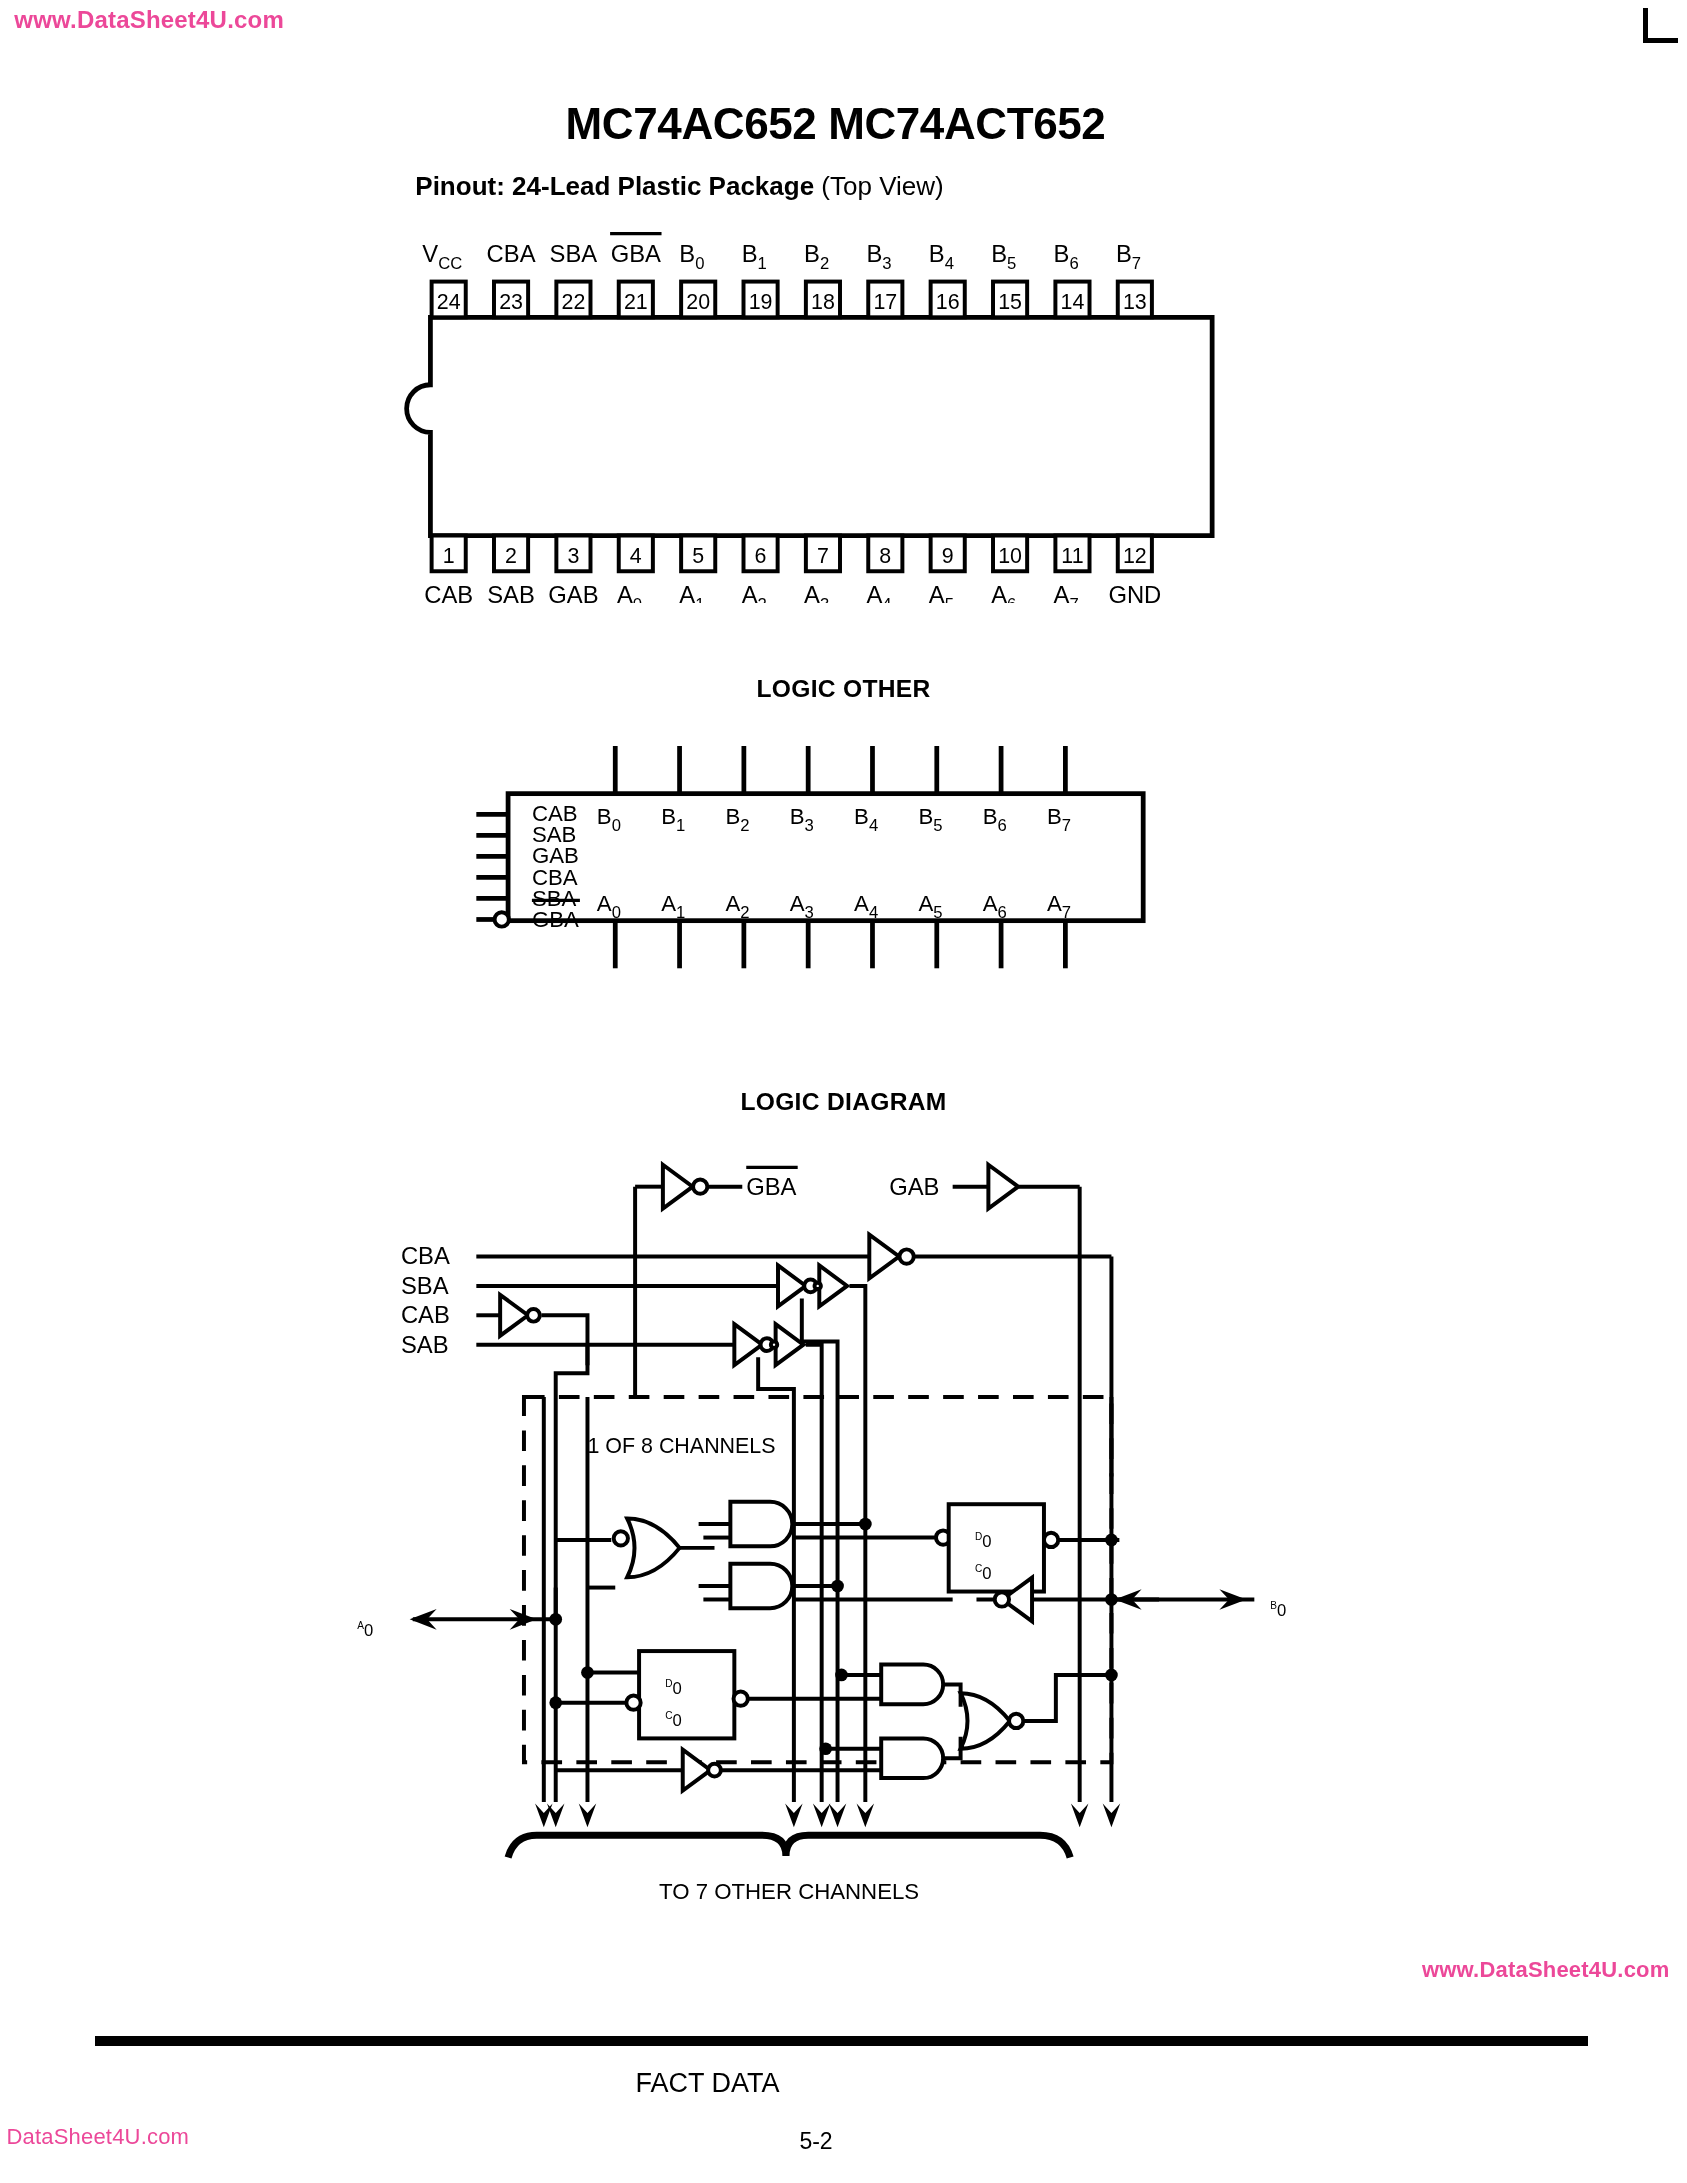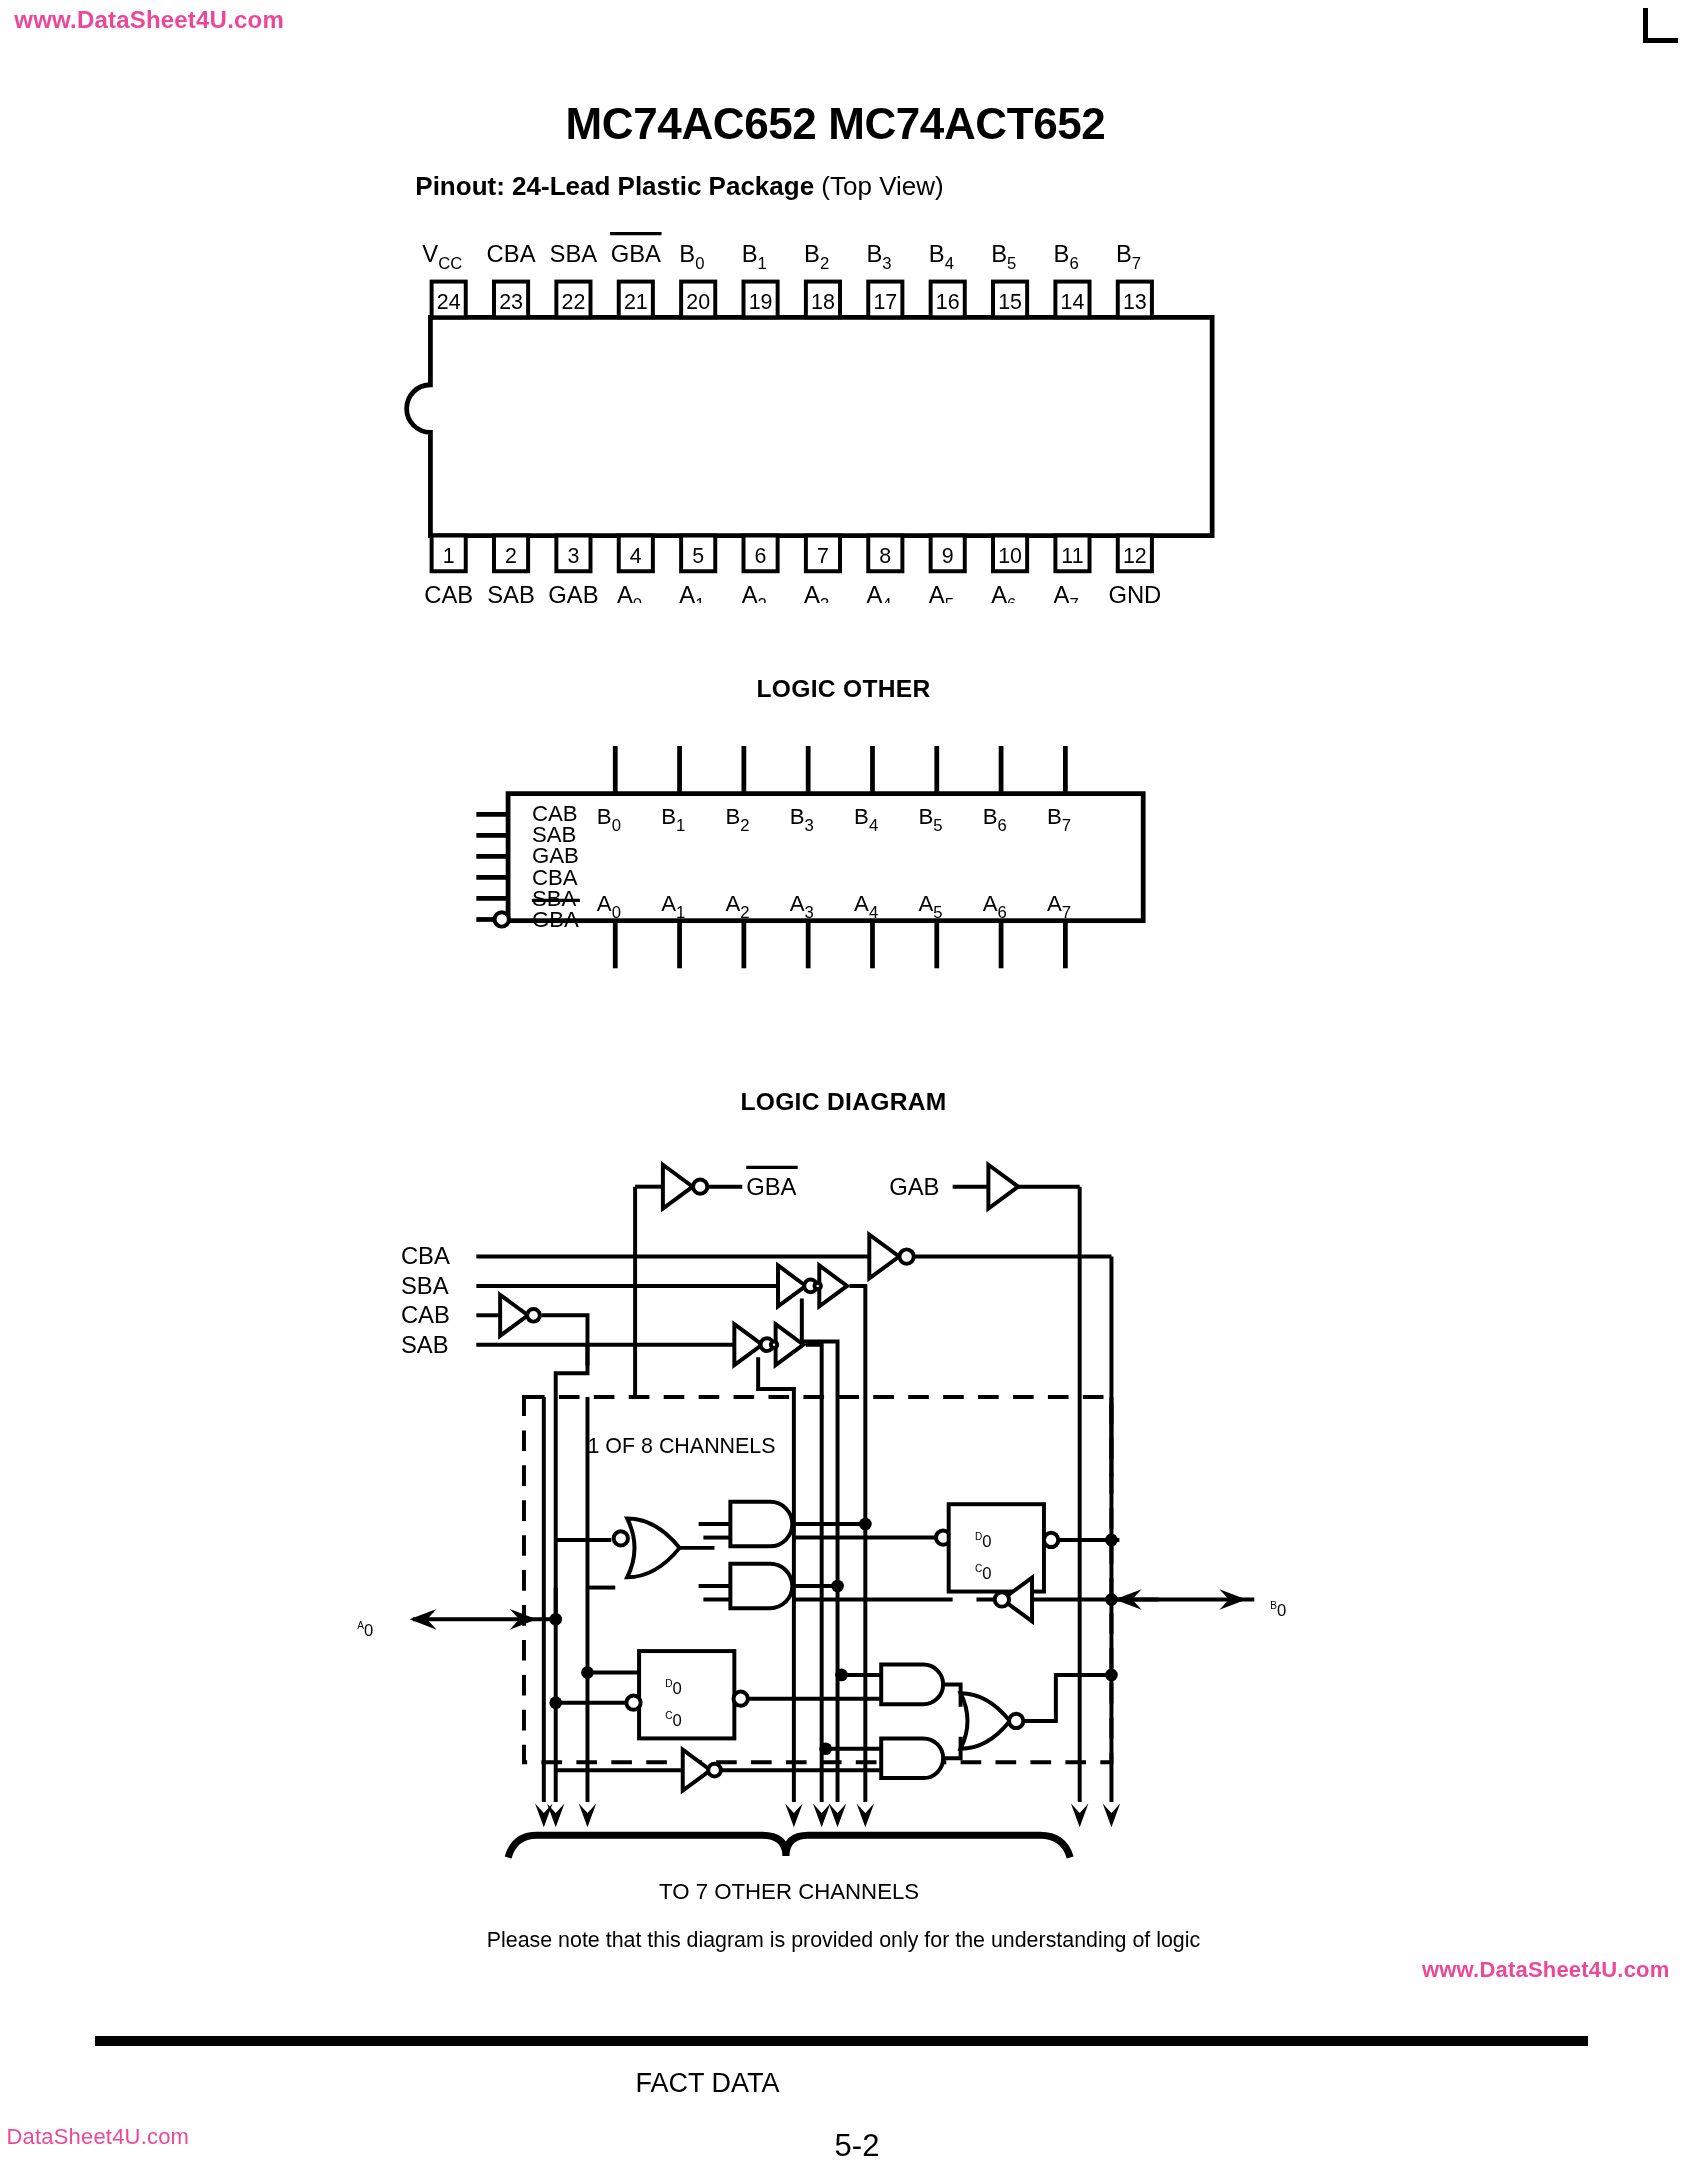--- a/index.html
+++ b/index.html
@@ -9,21 +9,21 @@
   .wm-b{font-weight:bold;}
   #crop-mark{top:8px;right:9.5px;width:30px;height:30px;border-left:5.6px solid #000;border-bottom:5.6px solid #000;}
   #title{top:99px;left:0;width:1671px;text-align:center;font-size:44px;font-weight:bold;letter-spacing:-0.4px;}
   #subtitle{top:171px;left:0;width:1359px;text-align:center;font-size:26px;}
   #subtitle b{font-weight:bold;}
   .sec-head{left:0;width:1687px;text-align:center;font-size:24.6px;font-weight:bold;letter-spacing:0.3px;}
   #logic-symbol-head{top:675px;}
   #logic-diagram-head{top:1088px;text-align:center;}
   #footer-rule{left:95px;top:2036px;width:1493px;height:10.3px;background:#000;}
   #fact-data{top:2068px;left:0;width:1415px;text-align:center;font-size:27px;}
-  #page-num{top:2128px;left:0;width:1632px;text-align:center;font-size:31px;padding-left:41px;}
+  #page-num{top:2128px;left:0;width:1632px;text-align:center;font-size:23px;}
   #note{top:1925px;left:0;width:1687px;text-align:center;font-size:21.4px;line-height:1.42;}
   svg{display:block;}
 </style>
 </head>
 <body>
 
 <div class="abs wm wm-b" style="top:6.4px;left:14.3px;">www.DataSheet4U.com</div>
 <div class="abs wm" style="top:2124px;left:6.4px;font-size:22px;">DataSheet4U.com</div>
 <div class="abs wm wm-b" style="top:1957px;right:17.5px;font-size:22px;">www.DataSheet4U.com</div>
 <div class="abs" id="crop-mark"></div>
@@ -380,19 +380,18 @@
         <text x="450" y="612"><tspan>A</tspan><tspan dy="9" font-size="21">0</tspan></text>
         <text x="1600" y="587"><tspan>B</tspan><tspan dy="9" font-size="21">0</tspan></text>
         <text x="838" y="685"><tspan>D</tspan><tspan dy="9" font-size="21">0</tspan></text>
         <text x="838" y="725"><tspan>C</tspan><tspan dy="9" font-size="21">0</tspan></text>
         <text x="994" y="952" font-size="28" text-anchor="middle">TO 7 OTHER CHANNELS</text>
       </g>
   </svg>
 </div>
 
 <div class="abs" id="note">
-  <div>Please note that this diagram is provided only for the understanding of logic</div>
 </div>
 
 <div class="abs" id="footer-rule"></div>
 <div class="abs" id="fact-data">FACT DATA</div>
 <div class="abs" id="page-num">5-2</div>
 
 
 </body></html>

